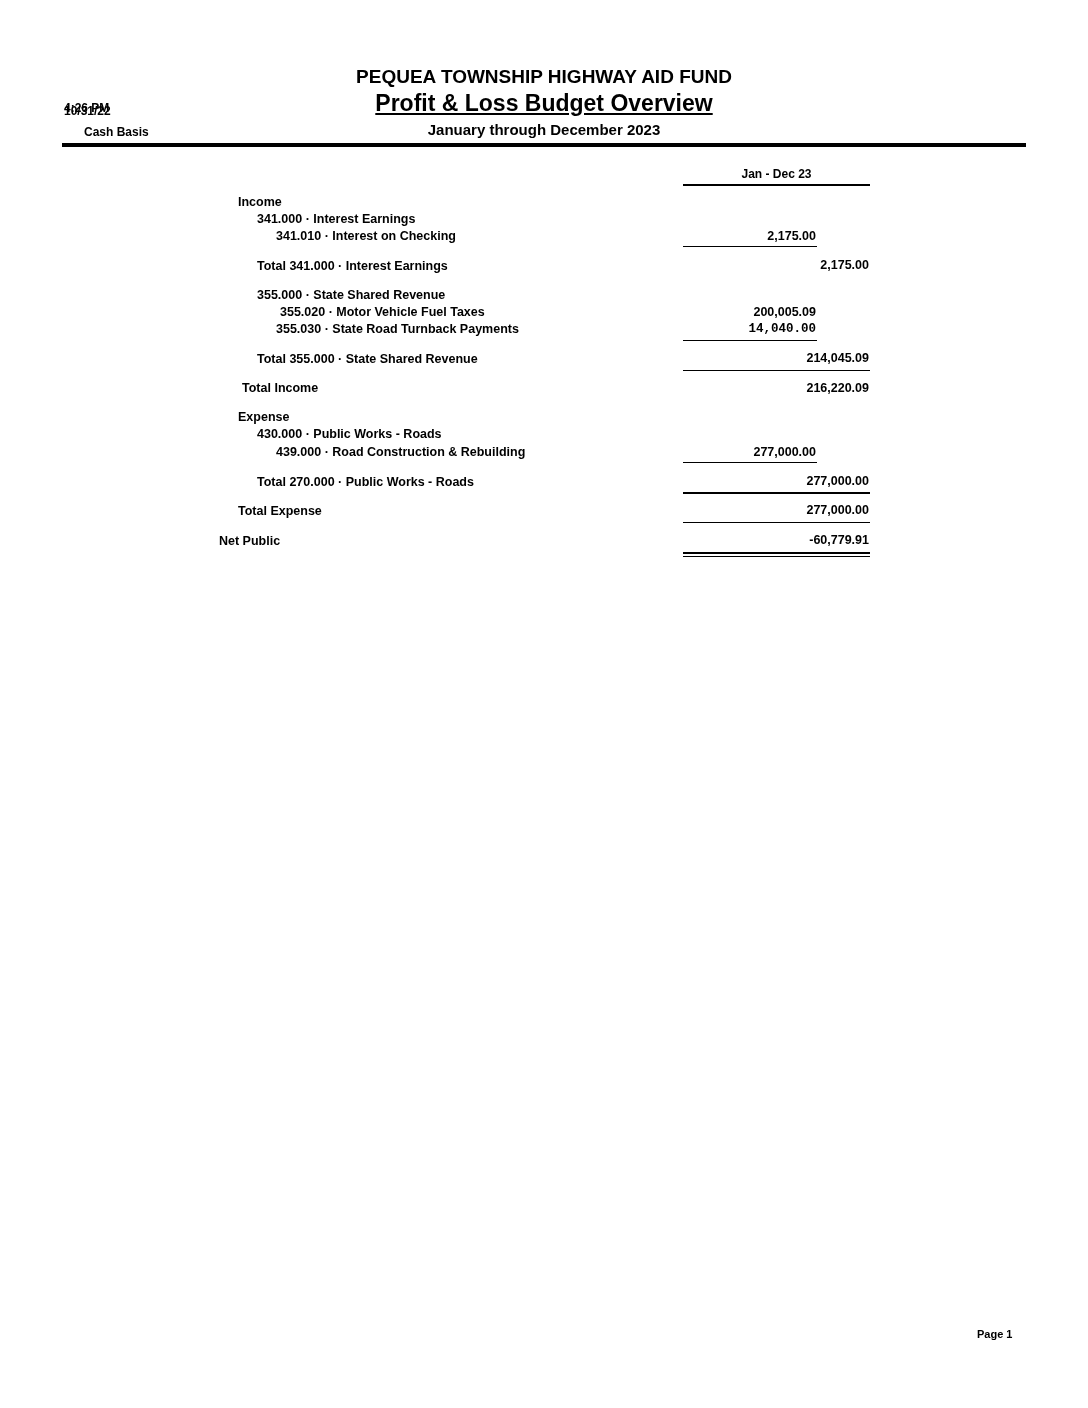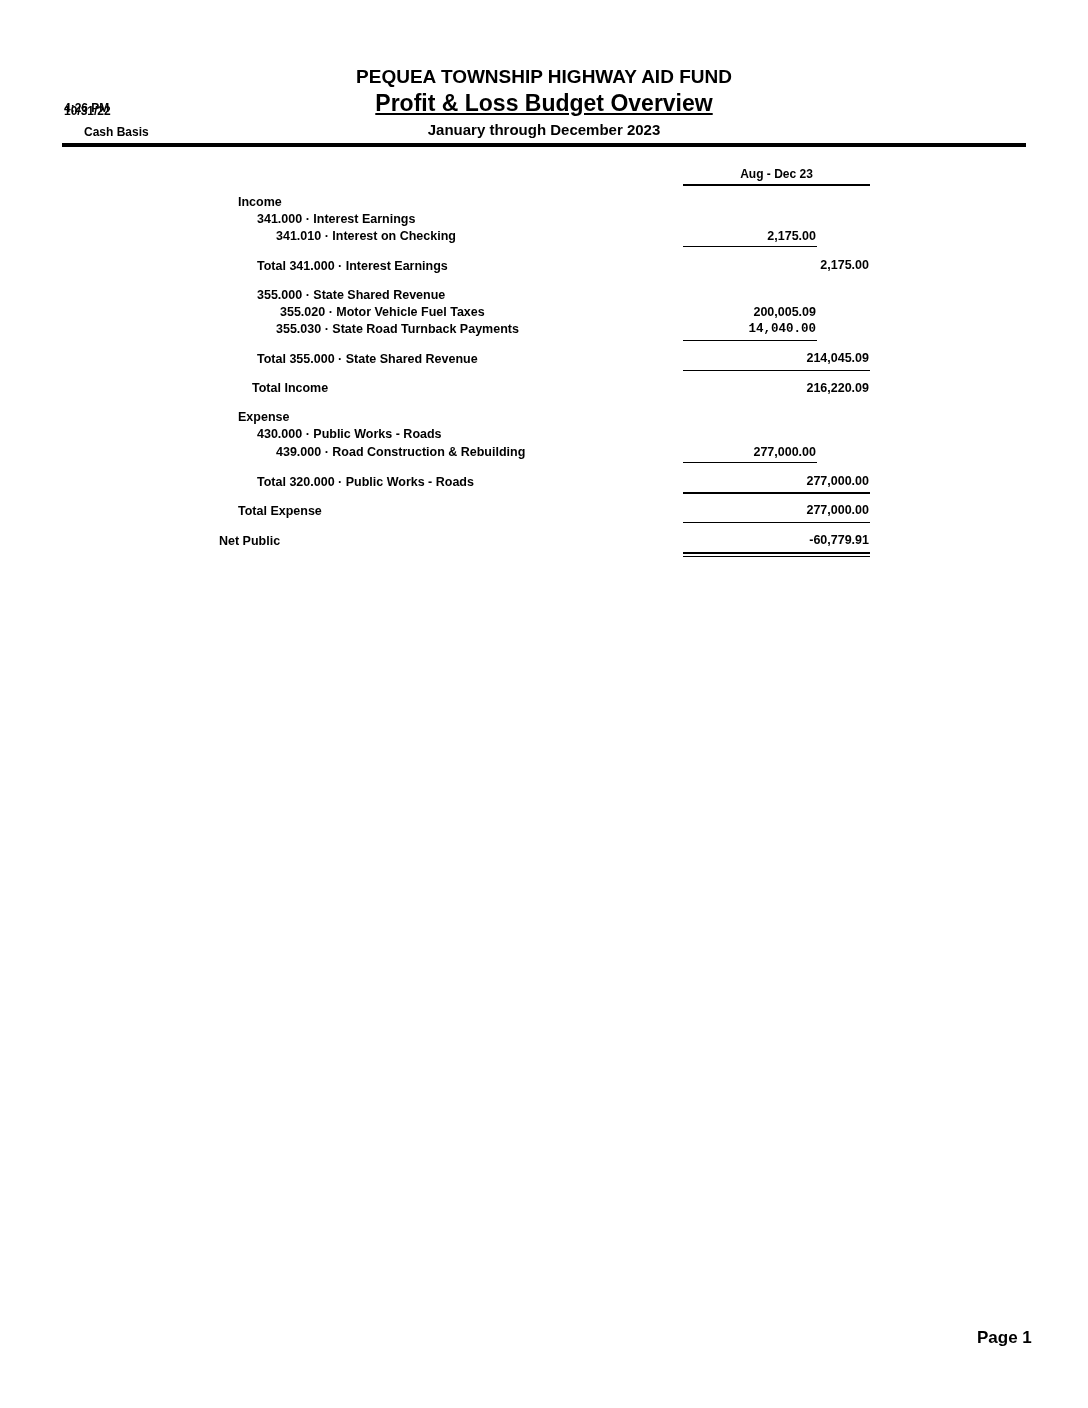--- a/index.html
+++ b/index.html
@@ -14,35 +14,35 @@
   .rule-thick { left: 62px; width: 964px; top: 143px; height: 4px; background: #000; }
   .colhead { left: 683px; width: 187px; top: 167px; font-size: 12px; font-weight: bold; text-align: center; }
   .colhead-rule { left: 683px; width: 187px; top: 184px; height: 1.5px; background: #000; }
   .lbl { font-size: 12.5px; font-weight: bold; }
   .num { font-size: 12.5px; font-weight: bold; text-align: right; }
   .n1 { left: 683px; width: 133px; }
   .n2 { left: 683px; width: 186px; }
   .line { left: 683px; height: 1px; background: #000; }
   .l1 { width: 134px; }
   .l2 { width: 187px; }
-  .page { left: 977px; top: 1328px; font-size: 17px; font-weight: bold; }
+  .page { left: 977px; top: 1328px; font-size: 11px; font-weight: bold; }
 </style>
 </head>
 <body>
 
 <div class="abs meta" style="top:101px;">4:26 PM</div>
 <div class="abs meta" style="top:102px; top:104px;">10/31/22</div>
 <div class="abs meta" style="top:125px;margin-left:20px;">Cash Basis</div>
 
 <div class="abs title t1">PEQUEA TOWNSHIP HIGHWAY AID FUND</div>
 <div class="abs title t2">Profit &amp; Loss Budget Overview</div>
 <div class="abs title t3">January through December 2023</div>
 <div class="abs rule-thick"></div>
 
-<div class="abs colhead">Aug - Dec 23</div>
+<div class="abs colhead">Jan - Dec 23</div>
 <div class="abs colhead-rule"></div>
 
 <div class="abs lbl" style="left:238px; top:195px;">Income</div>
 
 <div class="abs lbl" style="left:257px; top:212px;text-align:center;">341.000 · Interest Earnings</div>
 
 <div class="abs lbl" style="left:276px; top:229px;">341.010 · Interest on Checking</div>
 <div class="abs num n1" style="top:229px;">2,175.00</div>
 <div class="abs line l1" style="top:246px;"></div>
 
@@ -55,32 +55,32 @@
 <div class="abs num n1" style="top:305px;">200,005.09</div>
 
 <div class="abs lbl" style="left:276px; top:322px;">355.030 · State Road Turnback Payments</div>
 <div class="abs num n1" style="top:322px;font-family:Liberation Mono, monospace;">14,040.00</div>
 <div class="abs line l1" style="top:340px;"></div>
 
 <div class="abs lbl" style="left:257px; top:352px;">Total 355.000 · State Shared Revenue</div>
 <div class="abs num n2" style="top:351px;">214,045.09</div>
 <div class="abs line l2" style="top:370px;"></div>
 
-<div class="abs lbl" style="left:252px; top:381px;">Total Income</div>
+<div class="abs lbl" style="left:242px; top:381px;">Total Income</div>
 <div class="abs num n2" style="top:381px;">216,220.09</div>
 
 <div class="abs lbl" style="left:238px; top:410px;">Expense</div>
 
 <div class="abs lbl" style="left:257px; top:427px;">430.000 · Public Works - Roads</div>
 
 <div class="abs lbl" style="left:276px; top:445px;">439.000 · Road Construction &amp; Rebuilding</div>
 <div class="abs num n1" style="top:445px;">277,000.00</div>
 <div class="abs line l1" style="top:462px;"></div>
 
-<div class="abs lbl" style="left:257px; top:475px;">Total 320.000 · Public Works - Roads</div>
+<div class="abs lbl" style="left:257px; top:475px;">Total 270.000 · Public Works - Roads</div>
 <div class="abs num n2" style="top:474px;">277,000.00</div>
 <div class="abs line l2" style="top:492px; height:2px;"></div>
 
 <div class="abs lbl" style="left:238px; top:504px;">Total Expense</div>
 <div class="abs num n2" style="top:503px;">277,000.00</div>
 <div class="abs line l2" style="top:522px;"></div>
 
 <div class="abs lbl" style="left:219px; top:534px;">Net Public</div>
 <div class="abs num n2" style="top:533px;">-60,779.91</div>
 <div class="abs line l2" style="top:552px; height:2px;"></div>

